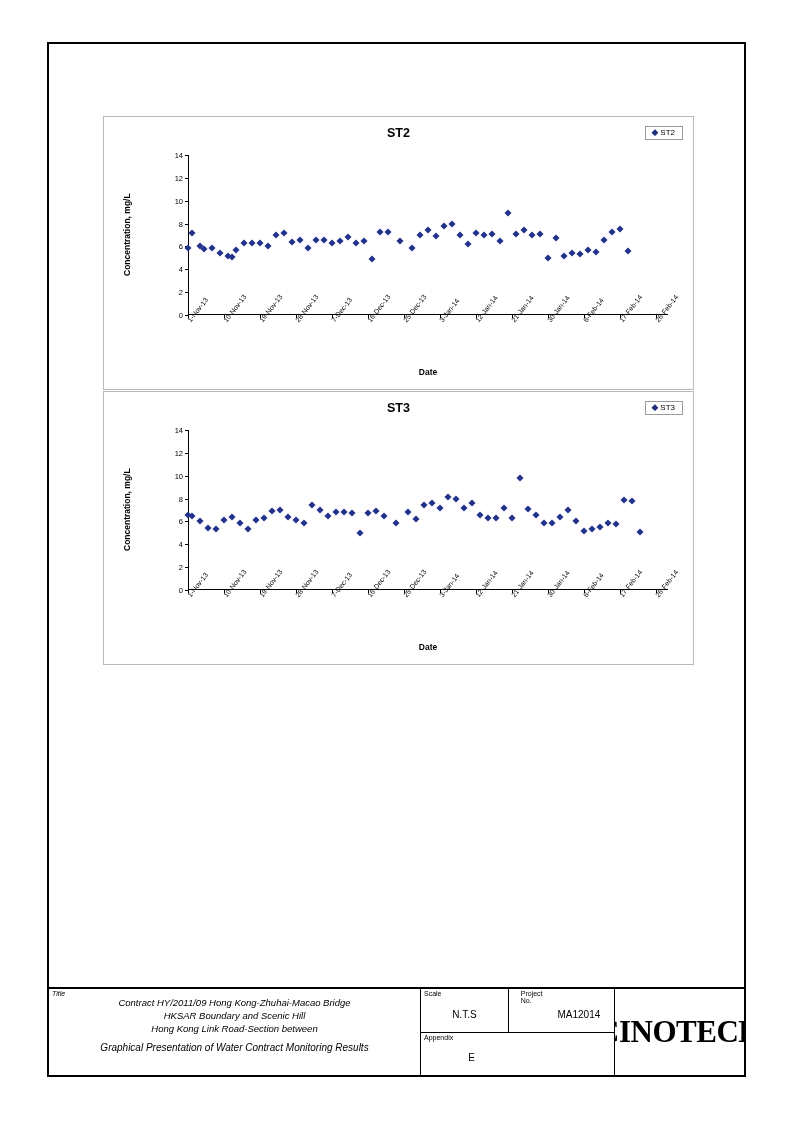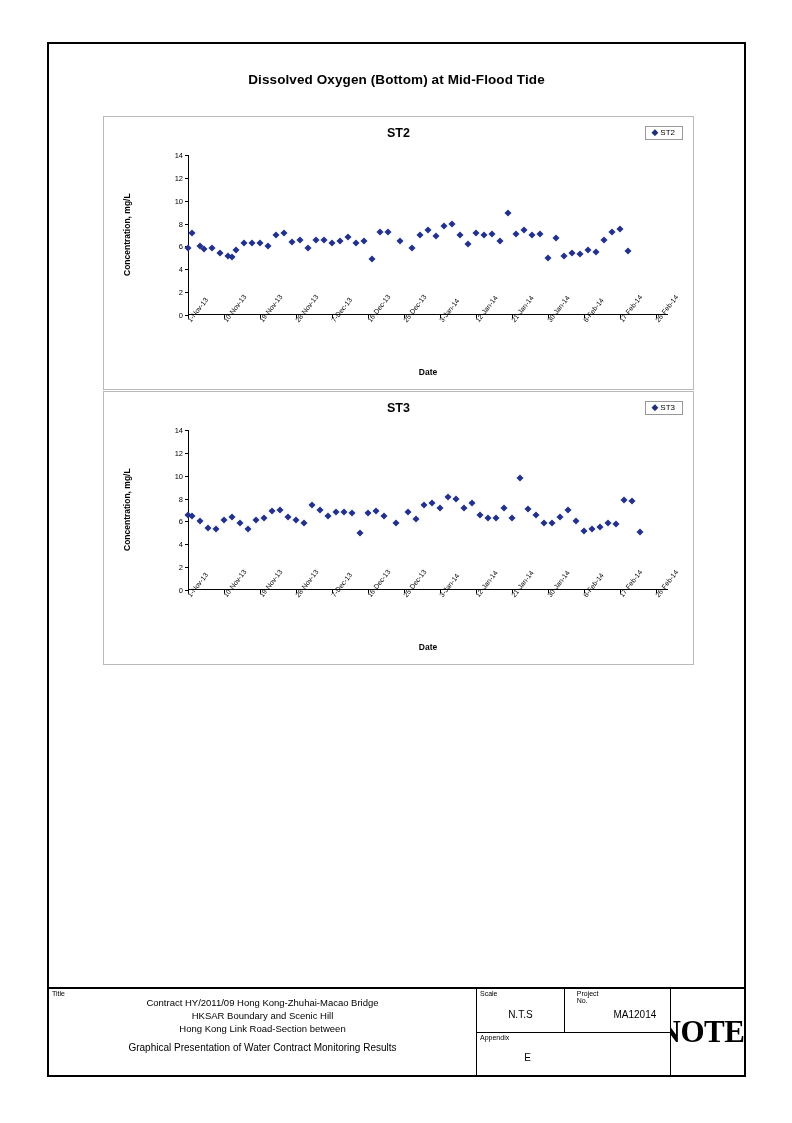--- a/index.html
+++ b/index.html
@@ -165,24 +165,25 @@
     position: absolute;
     left: 0;
     bottom: 0;
     width: 100%;
     height: 88px;
     border-top: 2px solid #000;
     box-sizing: border-box;
     display: flex;
   }
   .tb-col-title {
-    width: 428px;
+    width: 372px;
     border-right: 1px solid #000;
     position: relative;
     box-sizing: border-box;
+    font-style: italic;
   }
   .tb-label {
     position: absolute;
     left: 3px;
     top: 1px;
     font-size: 7px;
   }
   .tb-title-text {
     padding: 8px 6px 0 6px;
     text-align: center;
@@ -233,21 +234,20 @@
     letter-spacing: -0.5px;
     white-space: nowrap;
     color: #000;
   }
 </style>
 </head>
 <body>
 
 <div class="page-frame">
 
-  <div class="doc-title">Dissolved Oxygen (Bottom) at Mid-Flood Tide</div>
 
   <div class="chart-panel" id="panel-1">
     <div class="panel-title">ST2</div>
     <div class="legend-box">
       <span class="legend-marker">◆</span>
       <span>ST2</span>
     </div>
     <div class="y-axis-title">Concentration, mg/L</div>
     <div class="plot" id="plot-1">
       <div class="plot-axis-left"></div>

